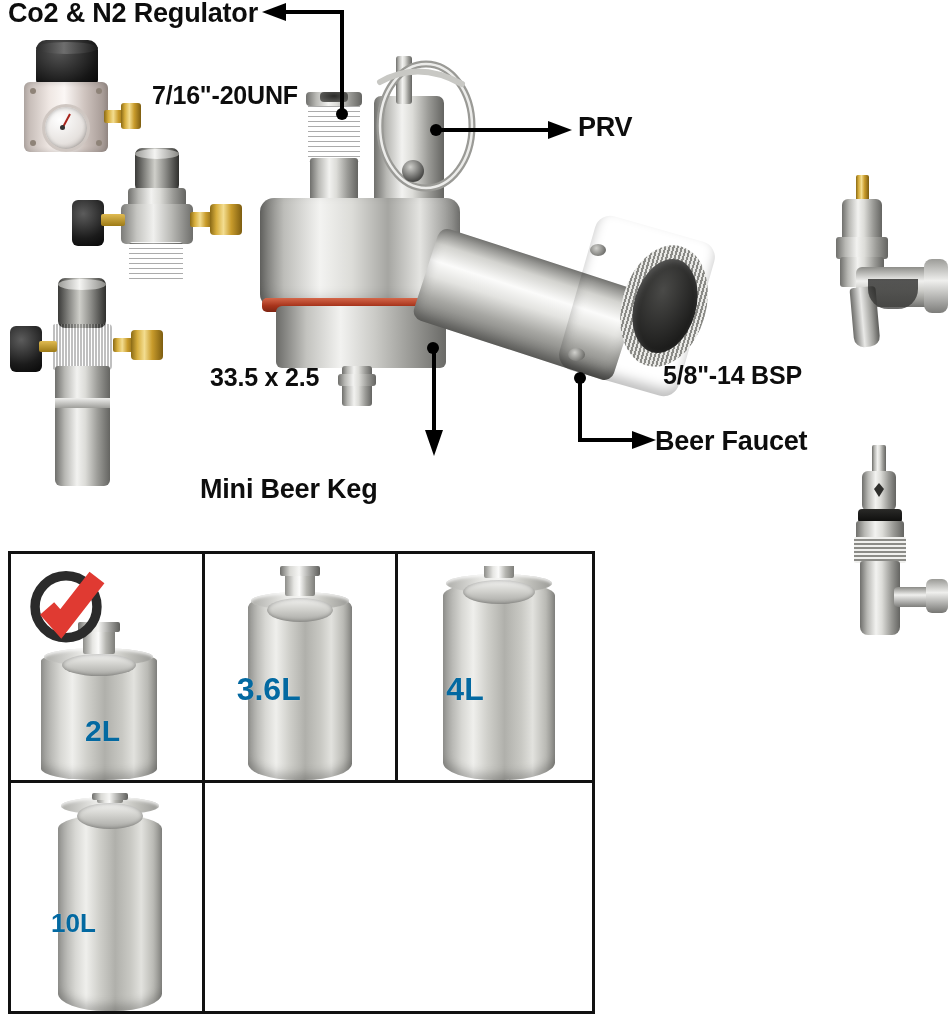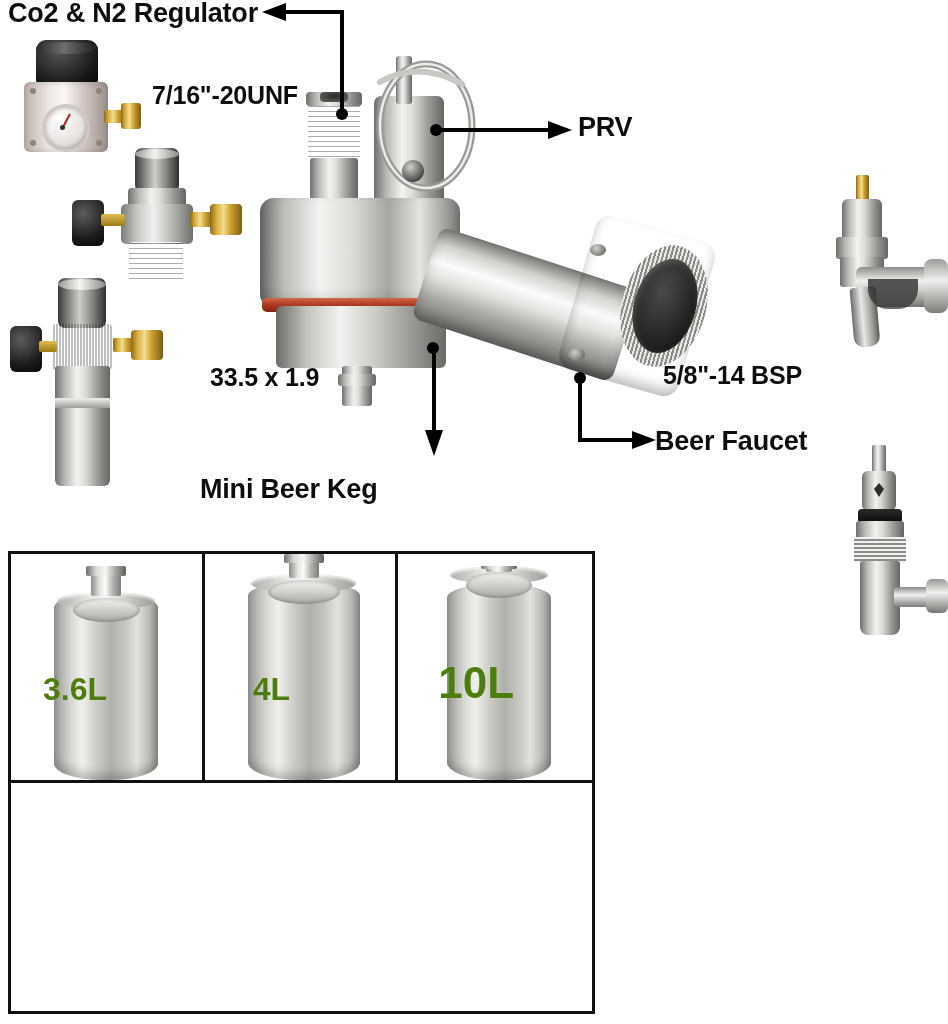--- a/index.html
+++ b/index.html
@@ -21,21 +21,21 @@
   svg.arrow{position:absolute;overflow:visible;}
 
   
   #grid{position:absolute;left:8px;top:551px;width:587px;height:463px;
         border:3px solid #111;box-sizing:border-box;display:grid;
         grid-template-columns:1fr 1fr 1fr;grid-template-rows:1fr 1fr;}
   .cell{position:relative;border-right:3px solid #111;border-bottom:3px solid #111;
         box-sizing:border-box;overflow:hidden;}
   .cell:nth-child(3n){border-right:none;margin-top:12px;}
   .cell:nth-child(n+4){border-bottom:none;}
-  .kegcap{position:absolute;font-weight:bold;color:#4d7c0f;z-index:6;
+  .kegcap{position:absolute;font-weight:bold;color:#0369a1;z-index:6;
           text-shadow:0 0 2px rgba(255,255,255,.35);}
 
   
   .keg{position:absolute;bottom:0;left:50%;transform:translateX(-50%);}
   .kbody{position:absolute;left:0;bottom:0;width:100%;
          border-radius:46%/7% 7% 9% 9%;
          background:linear-gradient(90deg,
            #9d9d99 0%,#b4b4b0 7%,#d8d8d4 17%,#efefec 27%,#cfcfca 40%,
            #b0b0ab 55%,#c9c9c4 70%,#e2e2de 80%,#b9b9b4 92%,#8e8e8a 100%);
          box-shadow:inset 0 -6px 10px rgba(0,0,0,.22);}
@@ -256,27 +256,41 @@
 
   <div class="dot" style="left:574px;top:372px;"></div>
   <svg class="arrow" style="left:566px;top:378px;" width="96" height="80" viewBox="0 0 96 80">
     <path d="M14 0 L14 62 L72 62" fill="none" stroke="#000" stroke-width="4"></path>
     <polygon points="90,62 66,53 66,71" fill="#000"></polygon>
   </svg>
 
   <div class="lbl" id="lbl-regulator">Co2 &amp; N2 Regulator</div>
   <div class="lbl" id="lbl-unf">7/16"-20UNF</div>
   <div class="lbl" id="lbl-prv">PRV</div>
-  <div class="lbl" id="lbl-thread">33.5 x 1.9</div>
+  <div class="lbl" id="lbl-thread">33.5 x 2.5</div>
   <div class="lbl" id="lbl-bsp">5/8"-14 BSP</div>
   <div class="lbl" id="lbl-faucet">Beer Faucet</div>
   <div class="lbl" id="lbl-keg">Mini Beer Keg</div>
 
   <div id="grid">
 
+    <div class="cell">
+      <svg id="check-badge" viewBox="0 0 100 100">
+        <circle cx="50" cy="52" r="36" fill="none" stroke="#2b2b2b" stroke-width="11"></circle>
+        <path d="M28 54 L44 72 L86 18" fill="none" stroke="#e03a32" stroke-width="22" stroke-linecap="butt" stroke-linejoin="miter"></path>
+      </svg>
+      <div class="keg" style="width:116px;height:180px;left:46%;">
+        <div class="kbody" style="height:128px;"></div>
+        <div class="ktop" style="top:48px;height:18px;"></div>
+        <div class="khandle" style="top:54px;height:22px;"></div>
+        <div class="kneck" style="top:28px;width:32px;height:26px;"></div>
+        <div class="kcapring" style="top:22px;width:42px;height:10px;"></div>
+      </div>
+      <div class="kegcap" style="left:74px;bottom:32px;font-size:30px;">2L</div>
+    </div>
 
     <div class="cell">
       <div class="keg" style="width:104px;height:218px;left:50%;">
         <div class="kbody" style="height:186px;"></div>
         <div class="ktop" style="top:30px;height:18px;"></div>
         <div class="khandle" style="top:36px;height:24px;"></div>
         <div class="kneck" style="top:10px;width:30px;height:24px;"></div>
         <div class="kcapring" style="top:4px;width:40px;height:10px;"></div>
       </div>
       <div class="kegcap" style="left:32px;bottom:72px;font-size:32px;">3.6L</div>
@@ -296,17 +310,17 @@
 
 
     <div class="cell">
       <div class="keg" style="width:104px;height:218px;left:52%;">
         <div class="kbody" style="height:196px;"></div>
         <div class="ktop" style="top:4px;height:18px;"></div>
         <div class="khandle" style="top:10px;height:26px;"></div>
         <div class="kneck" style="top:0px;width:26px;height:10px;"></div>
         <div class="kcapring" style="top:0px;width:36px;height:7px;"></div>
       </div>
-      <div class="kegcap" style="left:40px;bottom:72px;font-size:44px;">10L</div>
+      <div class="kegcap" style="left:40px;bottom:72px;font-size:26px;">10L</div>
     </div>
 
   </div>
 </div>
 
 </body></html>

